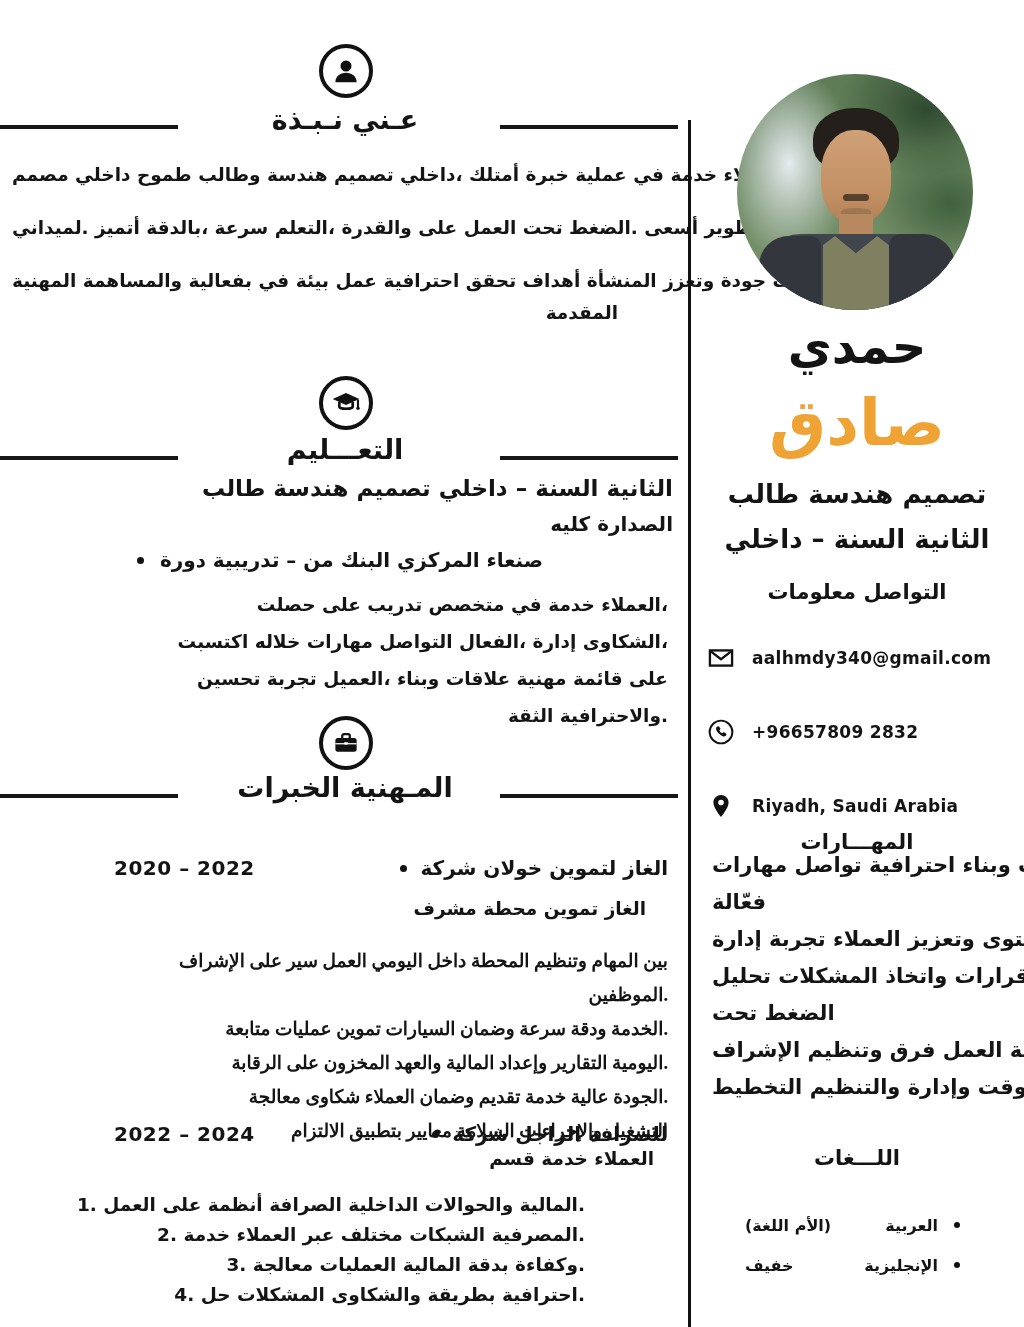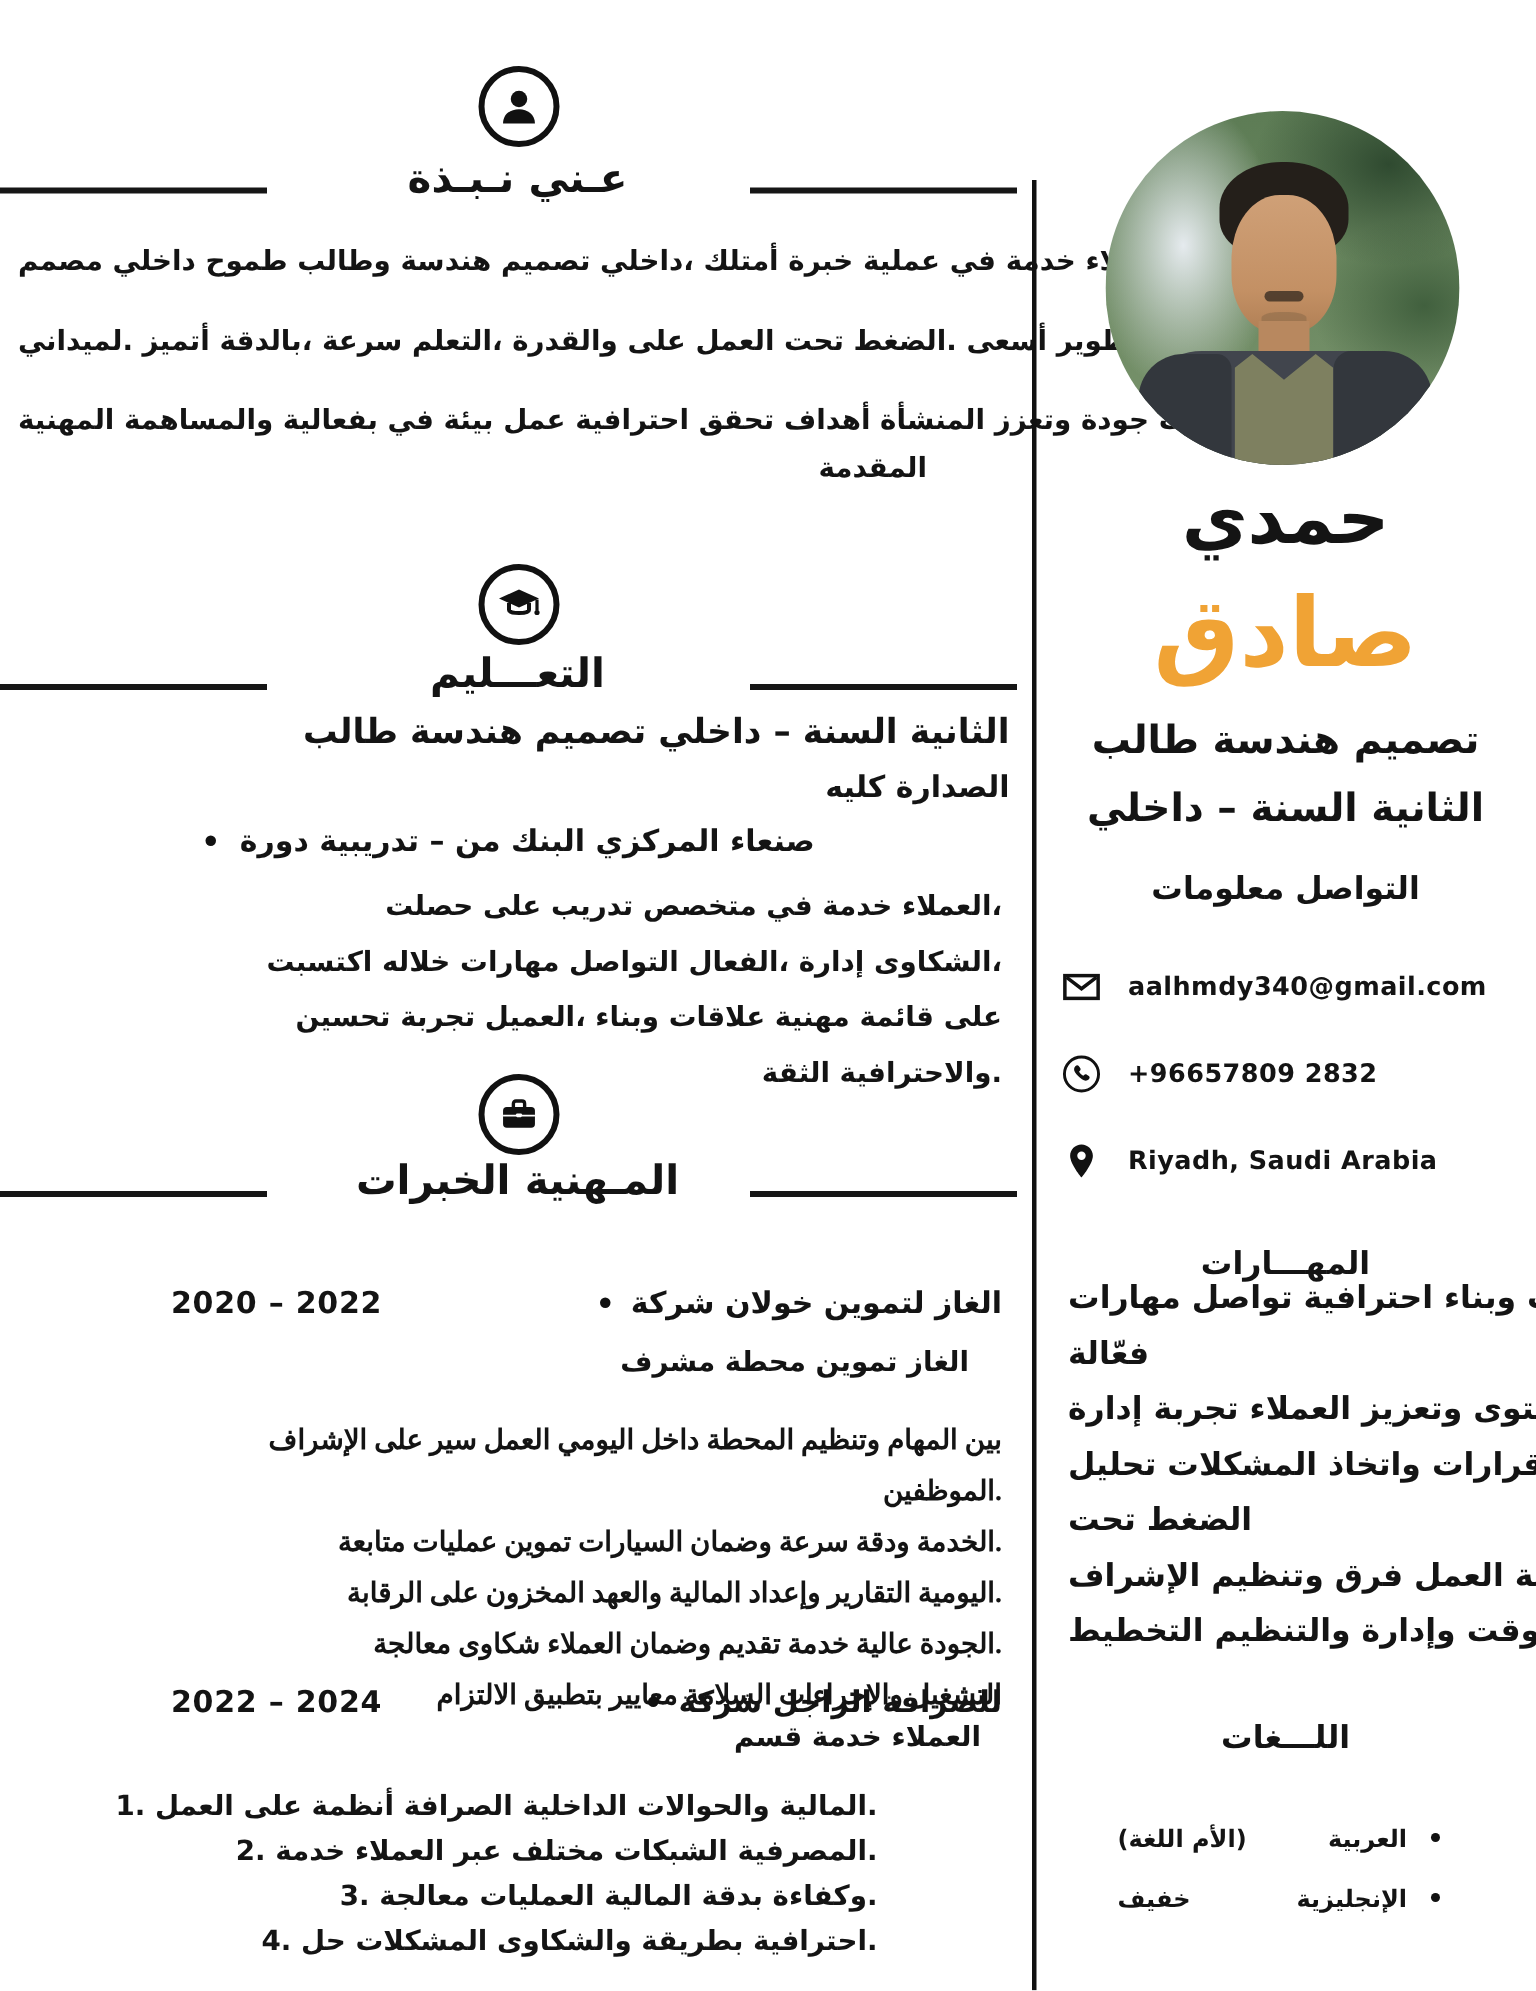--- a/index.html
+++ b/index.html
@@ -56,21 +56,21 @@
   .neck{position:absolute;left:102px;top:140px;width:34px;height:26px;background:#b8885f;}
   .torso{position:absolute;left:22px;top:160px;width:192px;height:80px;background:#41454d;border-radius:42px 42px 0 0;}
   .hoodL{position:absolute;left:22px;top:162px;width:62px;height:78px;background:#33373d;border-radius:30px 10px 0 0;}
   .hoodR{position:absolute;left:152px;top:160px;width:66px;height:80px;background:#33373d;border-radius:12px 32px 0 0;}
   .shirt{position:absolute;left:86px;top:162px;width:66px;height:78px;background:#7e8060;clip-path:polygon(0 12%,18% 0,50% 22%,82% 0,100% 12%,100% 100%,0 100%);}
 
   .name1{position:absolute;left:0;top:318px;width:334px;text-align:center;font-size:48px;font-weight:800;}
   .name2{position:absolute;left:0;top:386px;width:334px;text-align:center;font-size:64px;font-weight:800;}
   .side-title{position:absolute;left:0;top:472px;width:334px;text-align:center;font-size:26px;font-weight:800;line-height:45px;}
   .contact-heading{position:absolute;left:0;top:580px;width:334px;text-align:center;font-size:21px;font-weight:800;white-space:nowrap;}
-  .contact-list{position:absolute;left:16px;top:643px;width:310px;display:flex;flex-direction:column;gap:28px;}
+  .contact-list{position:absolute;left:16px;top:643px;width:310px;display:flex;flex-direction:column;gap:44px;}
   .contact-row{display:flex;align-items:center;gap:16px;height:30px;}
   .contact-row .txt{font-size:17px;letter-spacing:.3px;white-space:nowrap;}
   .cicon{width:30px;height:30px;flex:0 0 auto;display:flex;align-items:center;justify-content:center;}
 
   .skills-heading{position:absolute;left:0;top:830px;width:334px;text-align:center;font-size:21px;font-weight:800;white-space:nowrap;}
   .skills-list{position:absolute;left:22px;top:846px;width:250px;}
   .skill-row{display:flex;justify-content:space-between;align-items:center;height:37px;}
   .skill-text{font-size:21px;white-space:nowrap;}
   .side-dot{width:6px;height:6px;border-radius:50%;background:#111;flex:0 0 auto;margin-left:8px;}
 

